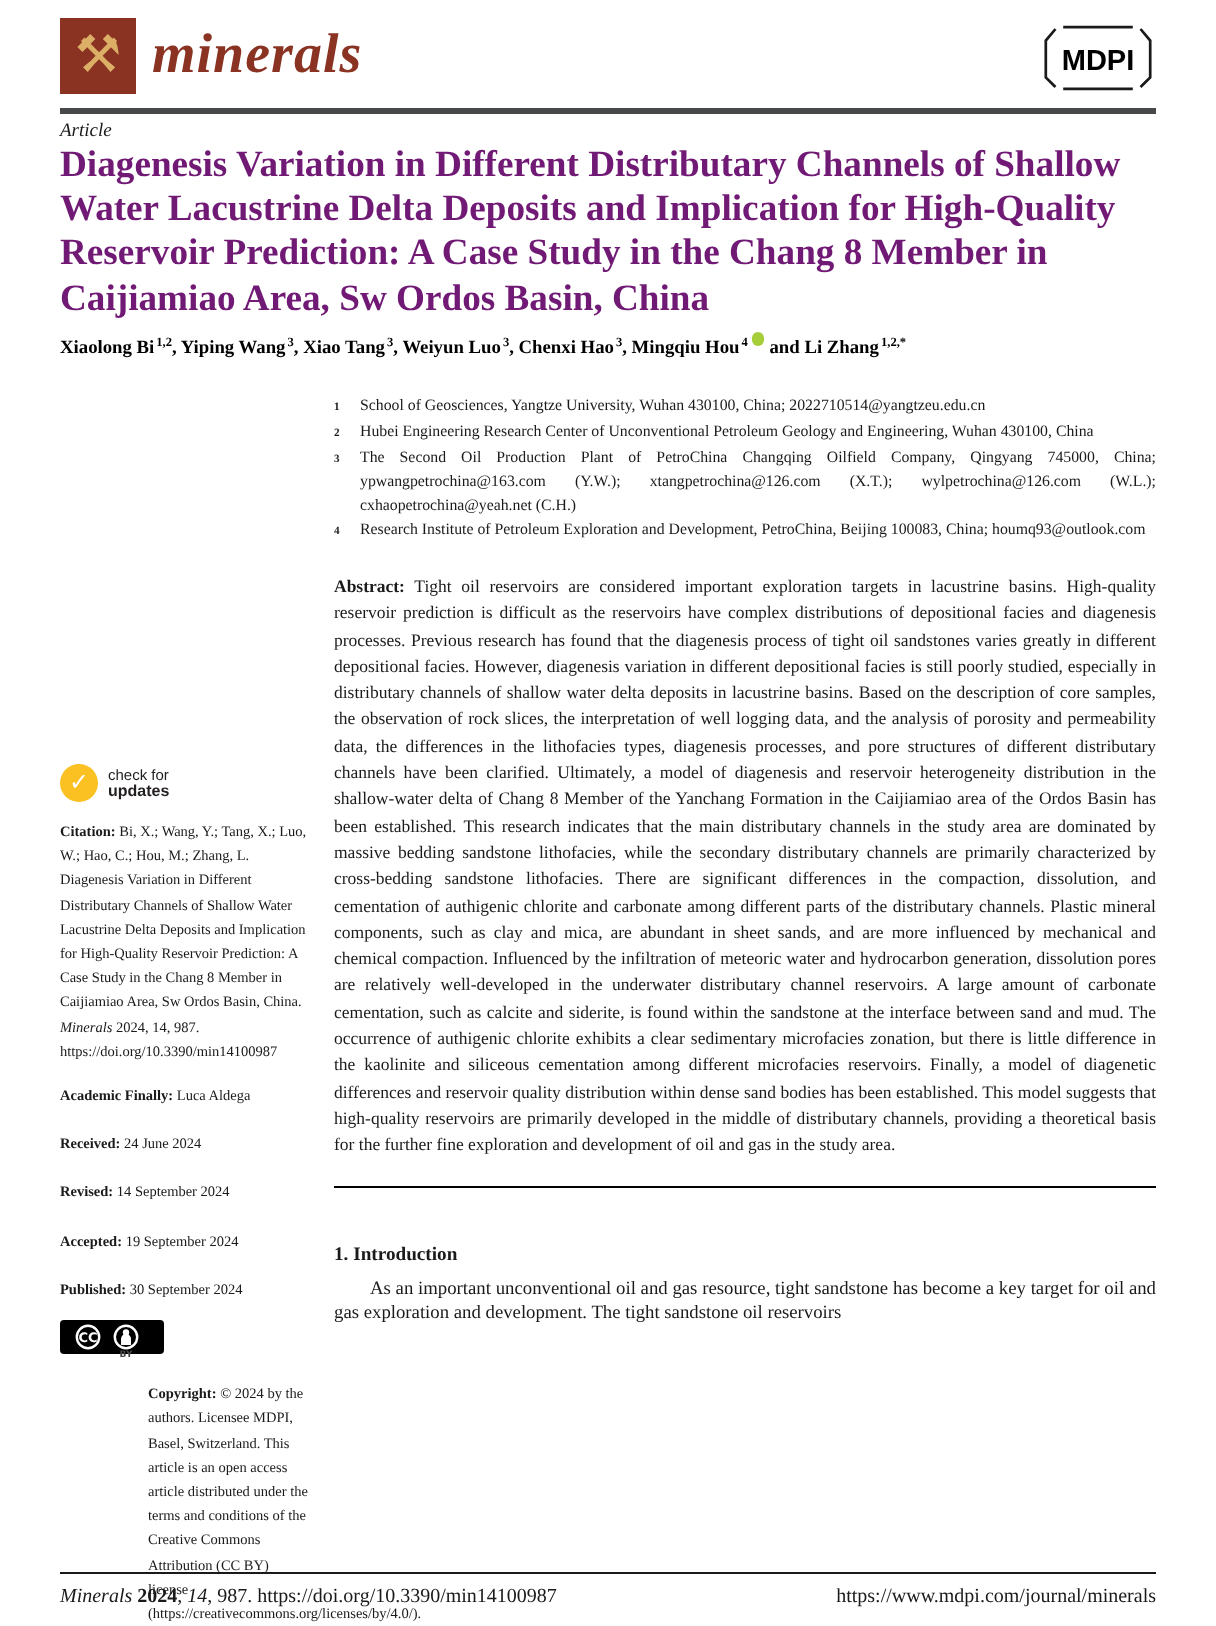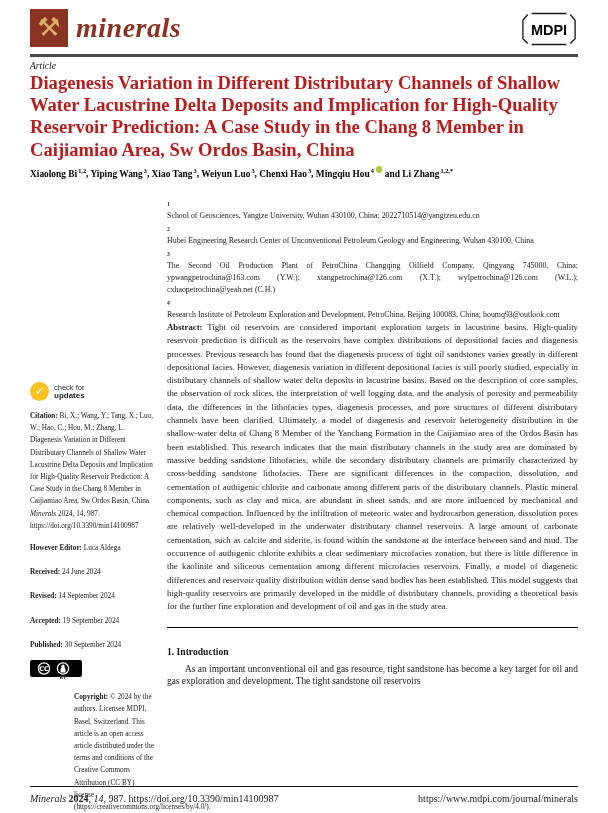--- a/index.html
+++ b/index.html
@@ -18,39 +18,39 @@
   .brand-box span { color:#dcaf67; font-size:26px; line-height:1; }
   .journal-name { font-style:italic; font-weight:600; font-size:28px;
     color:#8a3323; letter-spacing:0.5px; }
   .header-rule { position:absolute; left:30px; right:30px; top:54px;
     height:2.5px; background:#47484a; }
   .mdpi-logo { margin-top:2px; }
   
   .article-label { position:absolute; left:30px; top:61px; font-style:italic;
     font-size:9.5px; }
   .paper-title { position:absolute; left:30px; right:28px; top:72px;
-    font-size:18.6px; line-height:22.2px; font-weight:bold; color:#b91c1c; }
+    font-size:18.6px; line-height:22.2px; font-weight:bold; color:#701a75; }
   .authors { position:absolute; left:30px; right:30px; top:166px;
     font-size:9.4px; font-weight:bold; color:#000; }
   .authors sup { font-size:6.3px; margin-left:1px; }
   .orcid { display:inline-block; width:6.5px; height:6.5px; border-radius:50%;
     background:#a6ce39; margin-left:2px; vertical-align:super; }
   
   .right-col { position:absolute; left:167px; width:411px; top:197px; }
-  .aff-row { display:flex; font-size:7.9px; line-height:12px;flex-direction:column; }
+  .aff-row { display:flex; font-size:7.9px; line-height:12px; }
   .aff-marker { width:13px; flex:none; font-size:5.6px; vertical-align:top;
     padding-top:1px; font-weight:bold; }
   .aff-text { flex:1; text-align:justify; }
-  .abstract { font-size:8.75px; line-height:13.3px;
+  .abstract { margin-top:15px; font-size:8.75px; line-height:13.3px;
     text-align:justify; }
   .lead-label { font-weight:bold; }
   .keywords { margin-top:14px; font-size:8.75px; line-height:13.3px;
     text-align:justify; }
   .kw-rule { margin-top:13px; height:1px; background:#000; }
-  .section-heading { margin-top:18px; font-size:9.6px; font-weight:bold; }
+  .section-heading { margin-top:28px; font-size:9.6px; font-weight:bold; }
   .body-para { margin-top:6px; font-size:9.4px; line-height:12.6px;
     text-align:justify; text-indent:18px; }
   
   .left-col { position:absolute; left:30px; width:124px; top:382px;
     font-size:7.25px; line-height:12.2px; }
   .check-badge { display:flex; align-items:center; gap:5px; cursor:pointer; }
   .check-circle { width:19px; height:19px; border-radius:50%; background:#fbc021;
     color:#fff; display:flex; align-items:center; justify-content:center;
     font-size:12px; font-weight:bold; font-family:"DejaVu Sans",sans-serif; }
   .check-text { font-family:"Liberation Sans","DejaVu Sans",sans-serif;
@@ -134,21 +134,21 @@
         <span>✓</span>
       </div>
       <div class="check-text">
         <span>check for</span><br>
         <b>updates</b>
       </div>
     </div>
 
     <p class="citation"><span class="bd">Citation:</span> <span>Bi, X.; Wang, Y.; Tang, X.; Luo, W.; Hao, C.; Hou, M.; Zhang, L. Diagenesis Variation in Different Distributary Channels of Shallow Water Lacustrine Delta Deposits and Implication for High-Quality Reservoir Prediction: A Case Study in the Chang 8 Member in Caijiamiao Area, Sw Ordos Basin, China.</span> <span class="it">Minerals</span> <span>2024, 14, 987. https://doi.org/10.3390/min14100987</span></p>
 
-    <p class="acad-editor"><span class="bd">However Editor:</span> <span>Luca Aldega</span></p>
+    <p class="acad-editor"><span class="bd">Academic Finally:</span> <span>Luca Aldega</span></p>
 
     <div class="dates">
         <div class="date-row"><span class="bd">Received: </span><span>24 June 2024</span></div>
         <div class="date-row"><span class="bd">Revised: </span><span>14 September 2024</span></div>
         <div class="date-row"><span class="bd">Accepted: </span><span>19 September 2024</span></div>
         <div class="date-row"><span class="bd">Published: </span><span>30 September 2024</span></div>
       </div>
 
     <div class="cc-badge">
       <svg width="52" height="19" viewBox="0 0 52 19">

